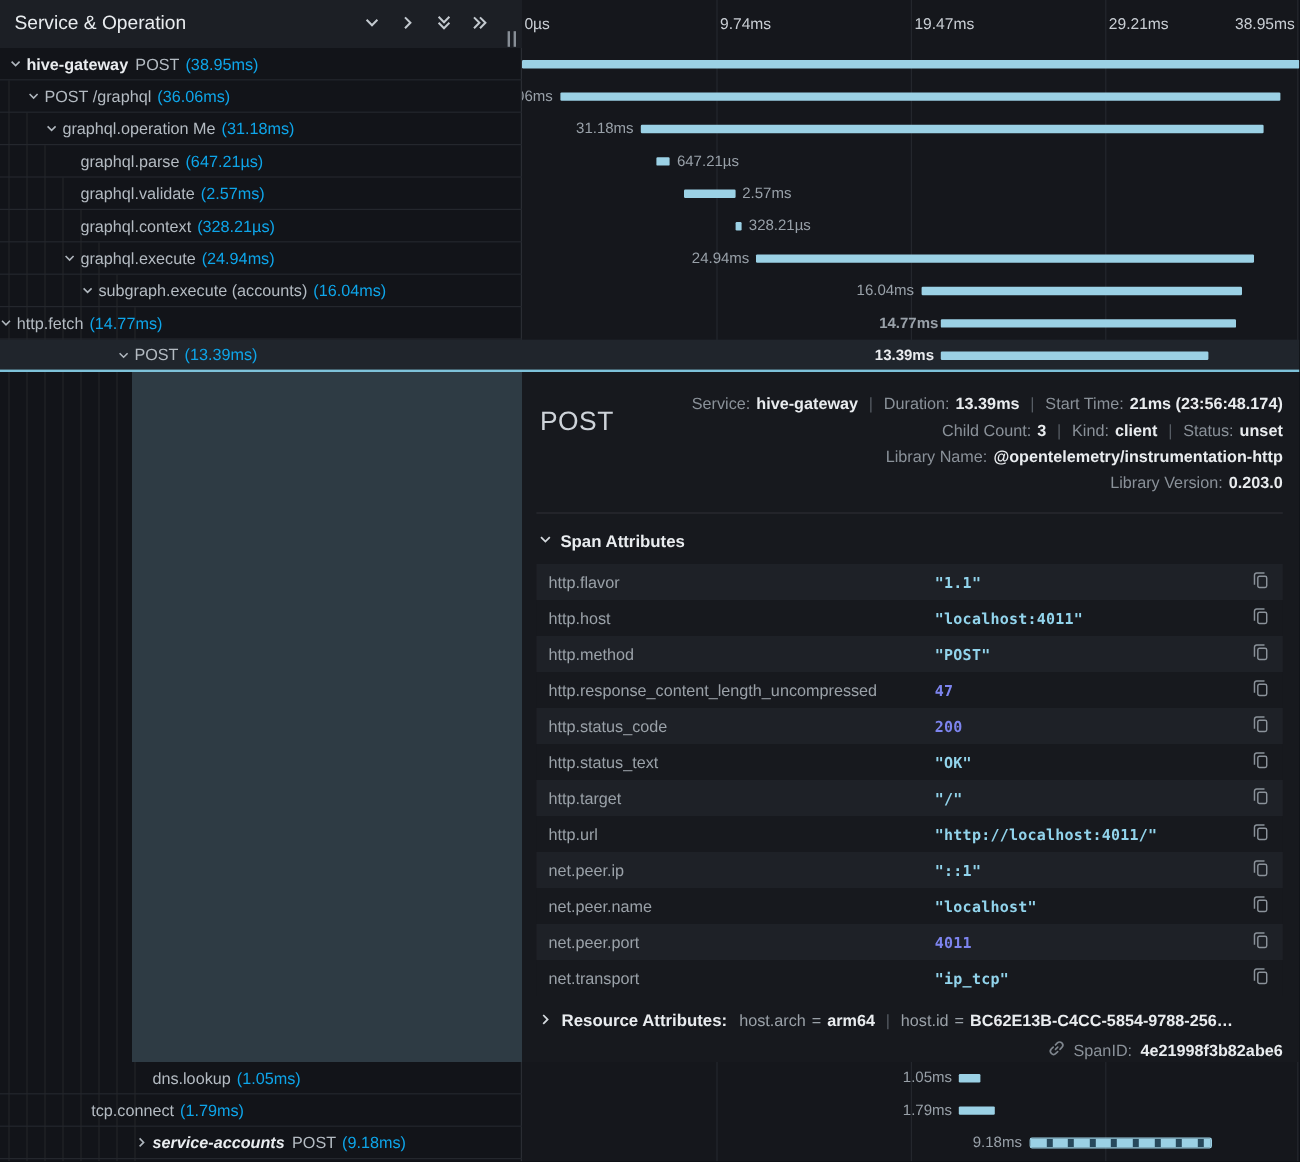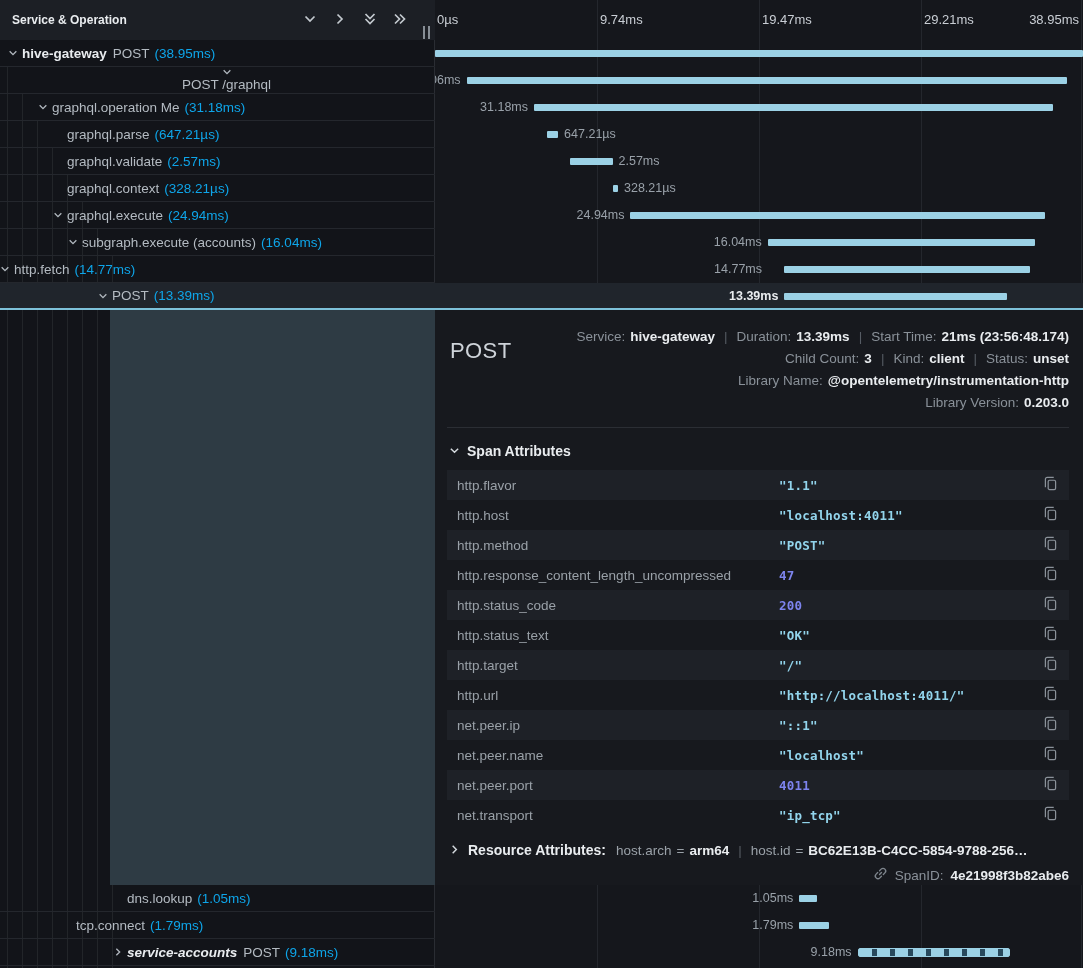--- a/index.html
+++ b/index.html
@@ -56,21 +56,21 @@
   .res-key{color:#9aa1a8;}
   .res-eq{color:#9aa1a8;margin:0 5px;}
   .res-val{color:#e9ecef;font-weight:700;}
   .res-sep{color:#565c64;margin:0 9px;}
   .spanid-line{display:flex;align-items:center;justify-content:flex-end;gap:7px;margin-top:8px;font-size:13.5px;}
   .spanid-label{color:#8a9199;}
   .spanid-value{color:#e9ecef;font-weight:700;}
 
   .header{position:absolute;left:0;top:0;width:1083px;height:40px;z-index:6;display:flex;}
   .header-left{width:435px;box-sizing:border-box;background:#1c1f25;display:flex;align-items:center;position:relative;padding-left:12px;}
-  .panel-title{font-size:12px;font-weight:700;color:#e9ecef;flex:1;}
+  .panel-title{font-size:16px;font-weight:400;color:#e9ecef;flex:1;}
   .header-icons{display:flex;gap:16px;margin-right:28px;}
   .icon-btn{background:none;border:none;padding:0;display:flex;align-items:center;cursor:pointer;}
   .resize-handle{position:absolute;right:5px;bottom:1px;display:flex;gap:3px;cursor:col-resize;}
   .resize-handle i{display:block;width:2px;height:13px;background:#878e96;}
   .header-right{position:relative;width:648px;font-size:13px;color:#c9ced4;}
   .tick{position:absolute;top:0;line-height:40px;white-space:nowrap;}
 </style>
 </head>
 <body>
 
@@ -104,21 +104,21 @@
           </span>
           <span class="svc">hive-gateway</span>
           <span class="op">POST</span>
           <span class="durtxt">(38.95ms)</span>
         </div>
         <div class="cell-right">
           <div class="bar" style="left: 0px; width: 648px;"></div>
         </div>
       </div>
       <div class="span-row">
-        <div class="cell-left" style="padding-left: 23px; flex-direction: column;">
+        <div class="cell-left" style="padding-left: 23px;">
           <span class="tree-chevron">
             <svg width="10" height="10" viewBox="0 0 12 12" fill="none" stroke="#b0b7be" stroke-width="1.6">
               <polyline points="2,4 6,8 10,4"></polyline>
             </svg>
           </span>
           <span class="op">POST /graphql</span>
           <span class="durtxt">(36.06ms)</span>
         </div>
         <div class="cell-right">
           <div class="bar" style="left: 31.6098px; width: 599.92px;"></div>
@@ -208,21 +208,21 @@
           <span class="tree-chevron">
             <svg width="10" height="10" viewBox="0 0 12 12" fill="none" stroke="#b0b7be" stroke-width="1.6">
               <polyline points="2,4 6,8 10,4"></polyline>
             </svg>
           </span>
           <span class="op">http.fetch</span>
           <span class="durtxt">(14.77ms)</span>
         </div>
         <div class="cell-right">
           <div class="bar" style="left: 349.371px; width: 245.724px;"></div>
-          <div class="bar-label" style="right: 321px;">14.77ms</div>
+          <div class="bar-label" style="right: 301px; font-weight: bold;">14.77ms</div>
         </div>
       </div>
       <div class="span-row selected">
         <div class="cell-left" style="padding-left: 98px;">
           <span class="tree-chevron">
             <svg width="10" height="10" viewBox="0 0 12 12" fill="none" stroke="#b0b7be" stroke-width="1.6">
               <polyline points="2,4 6,8 10,4"></polyline>
             </svg>
           </span>
           <span class="op">POST</span>

